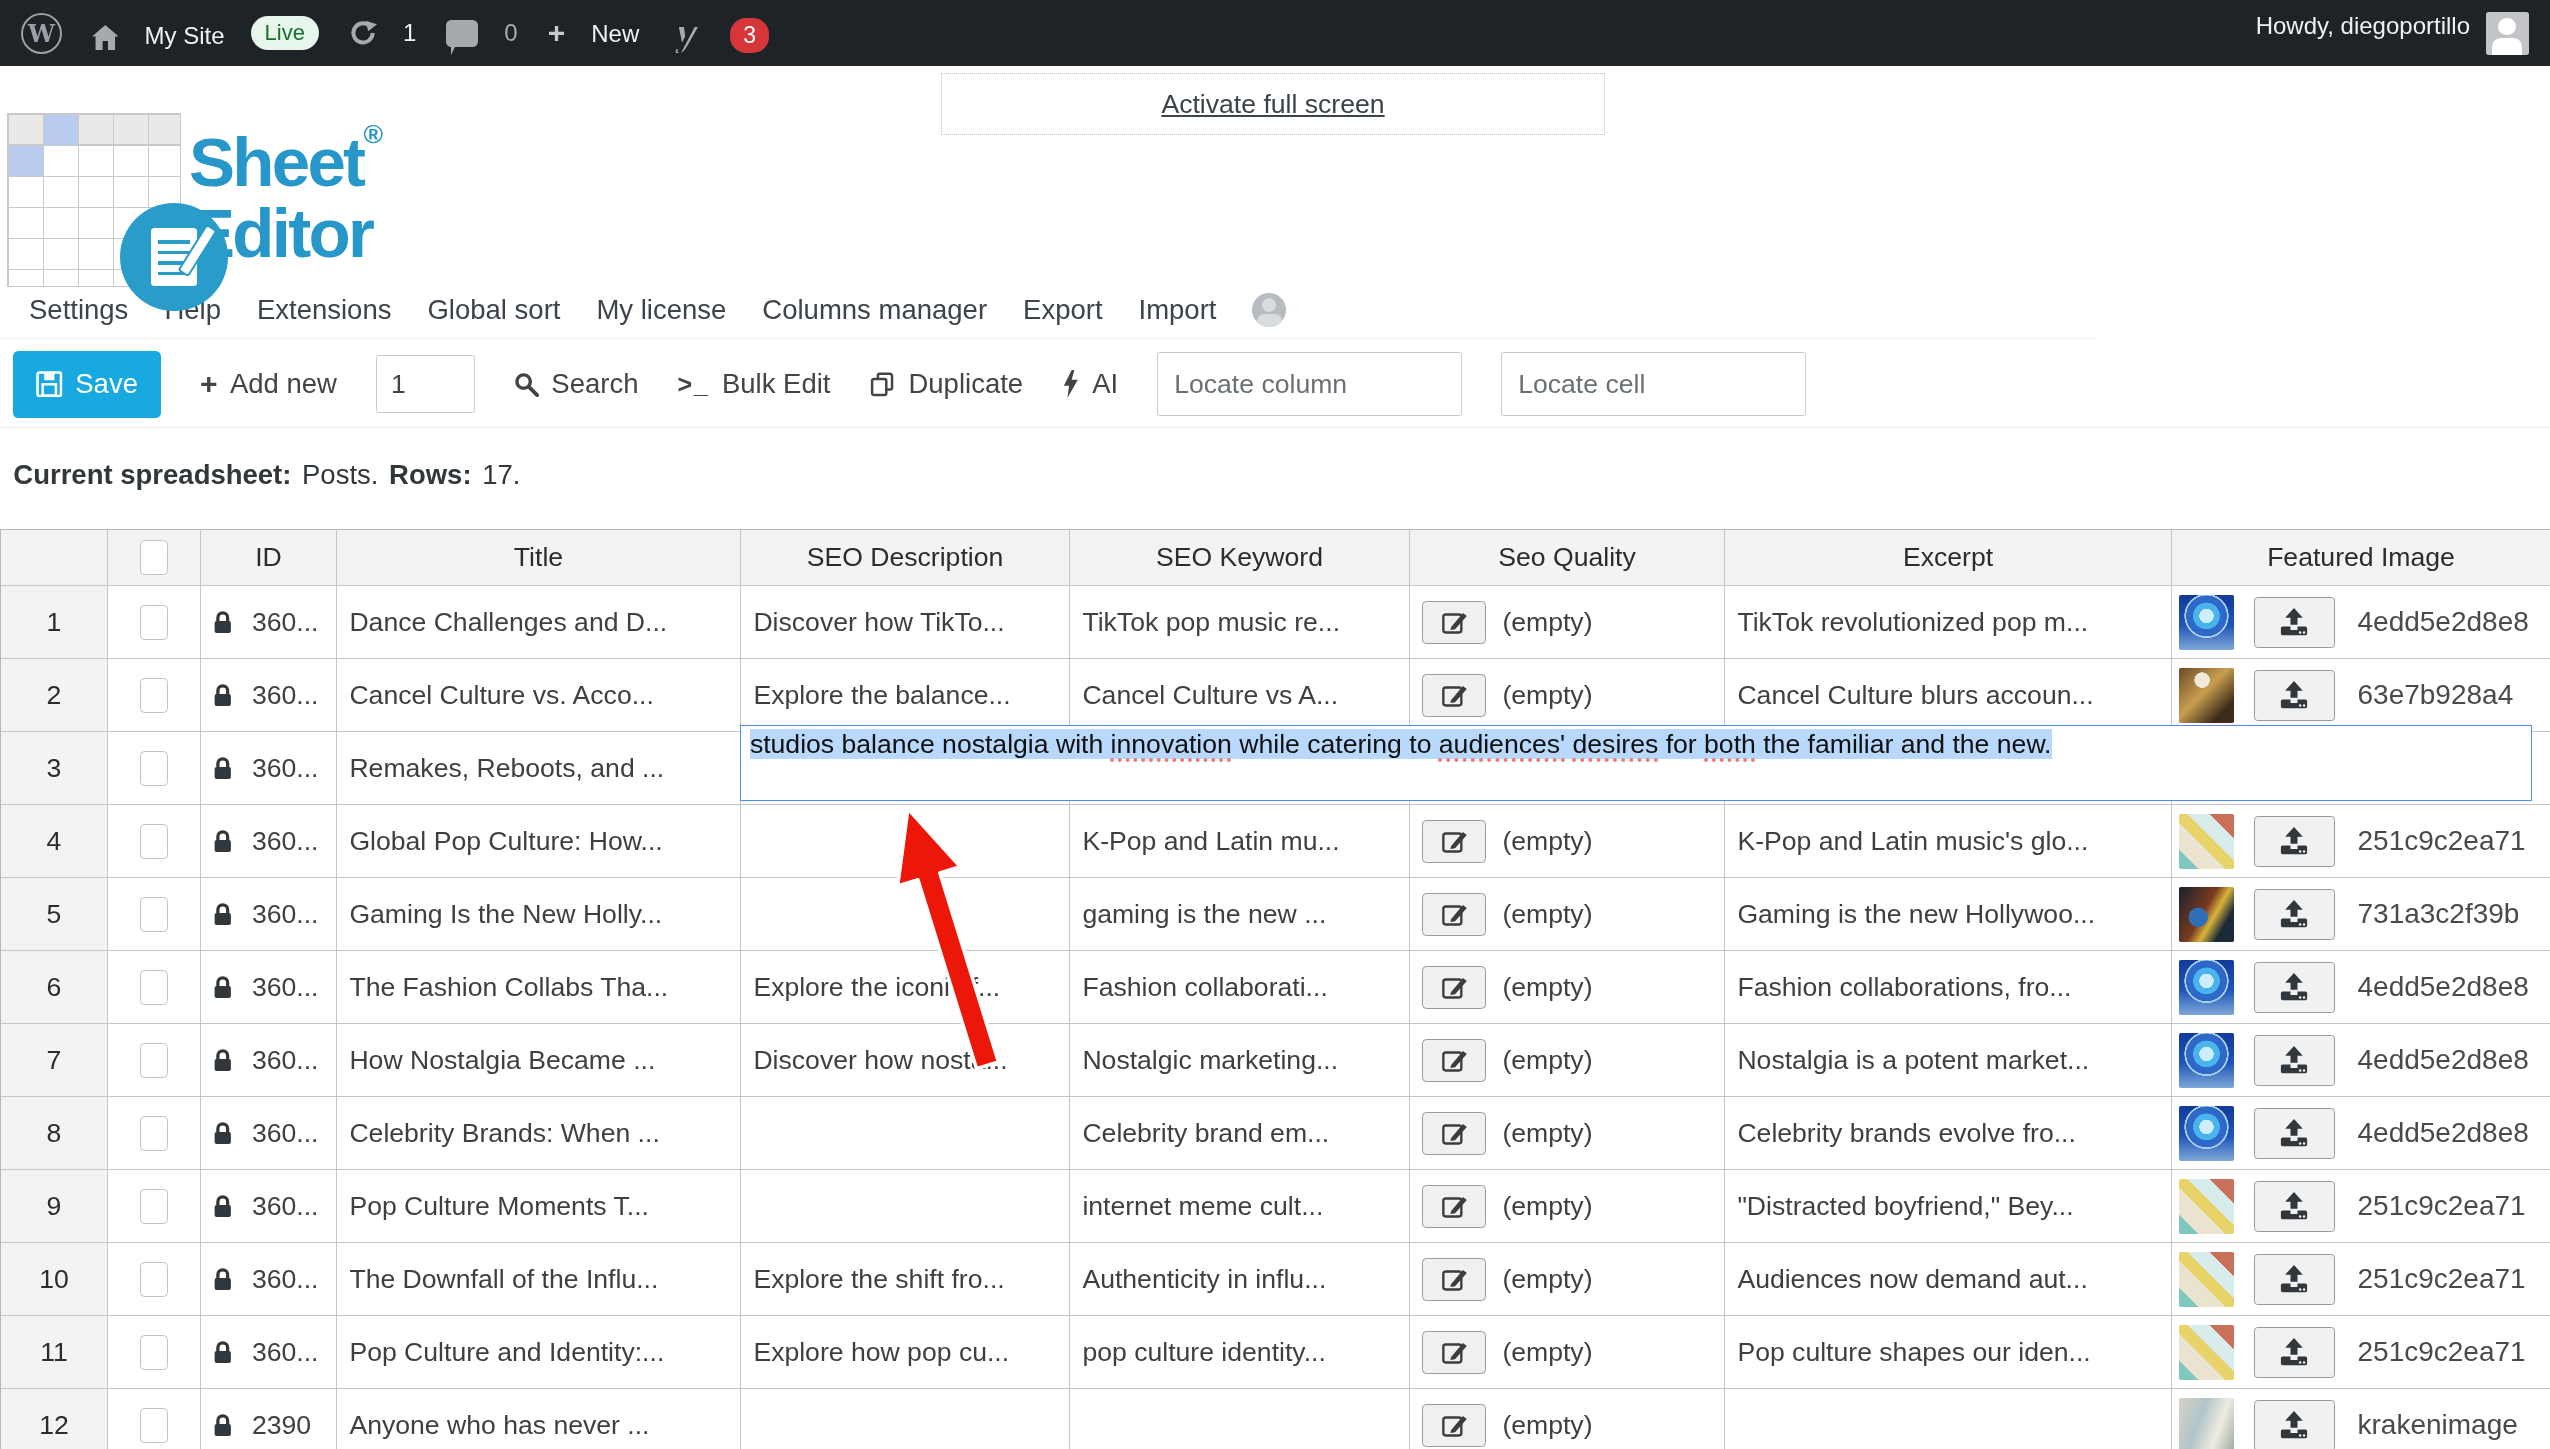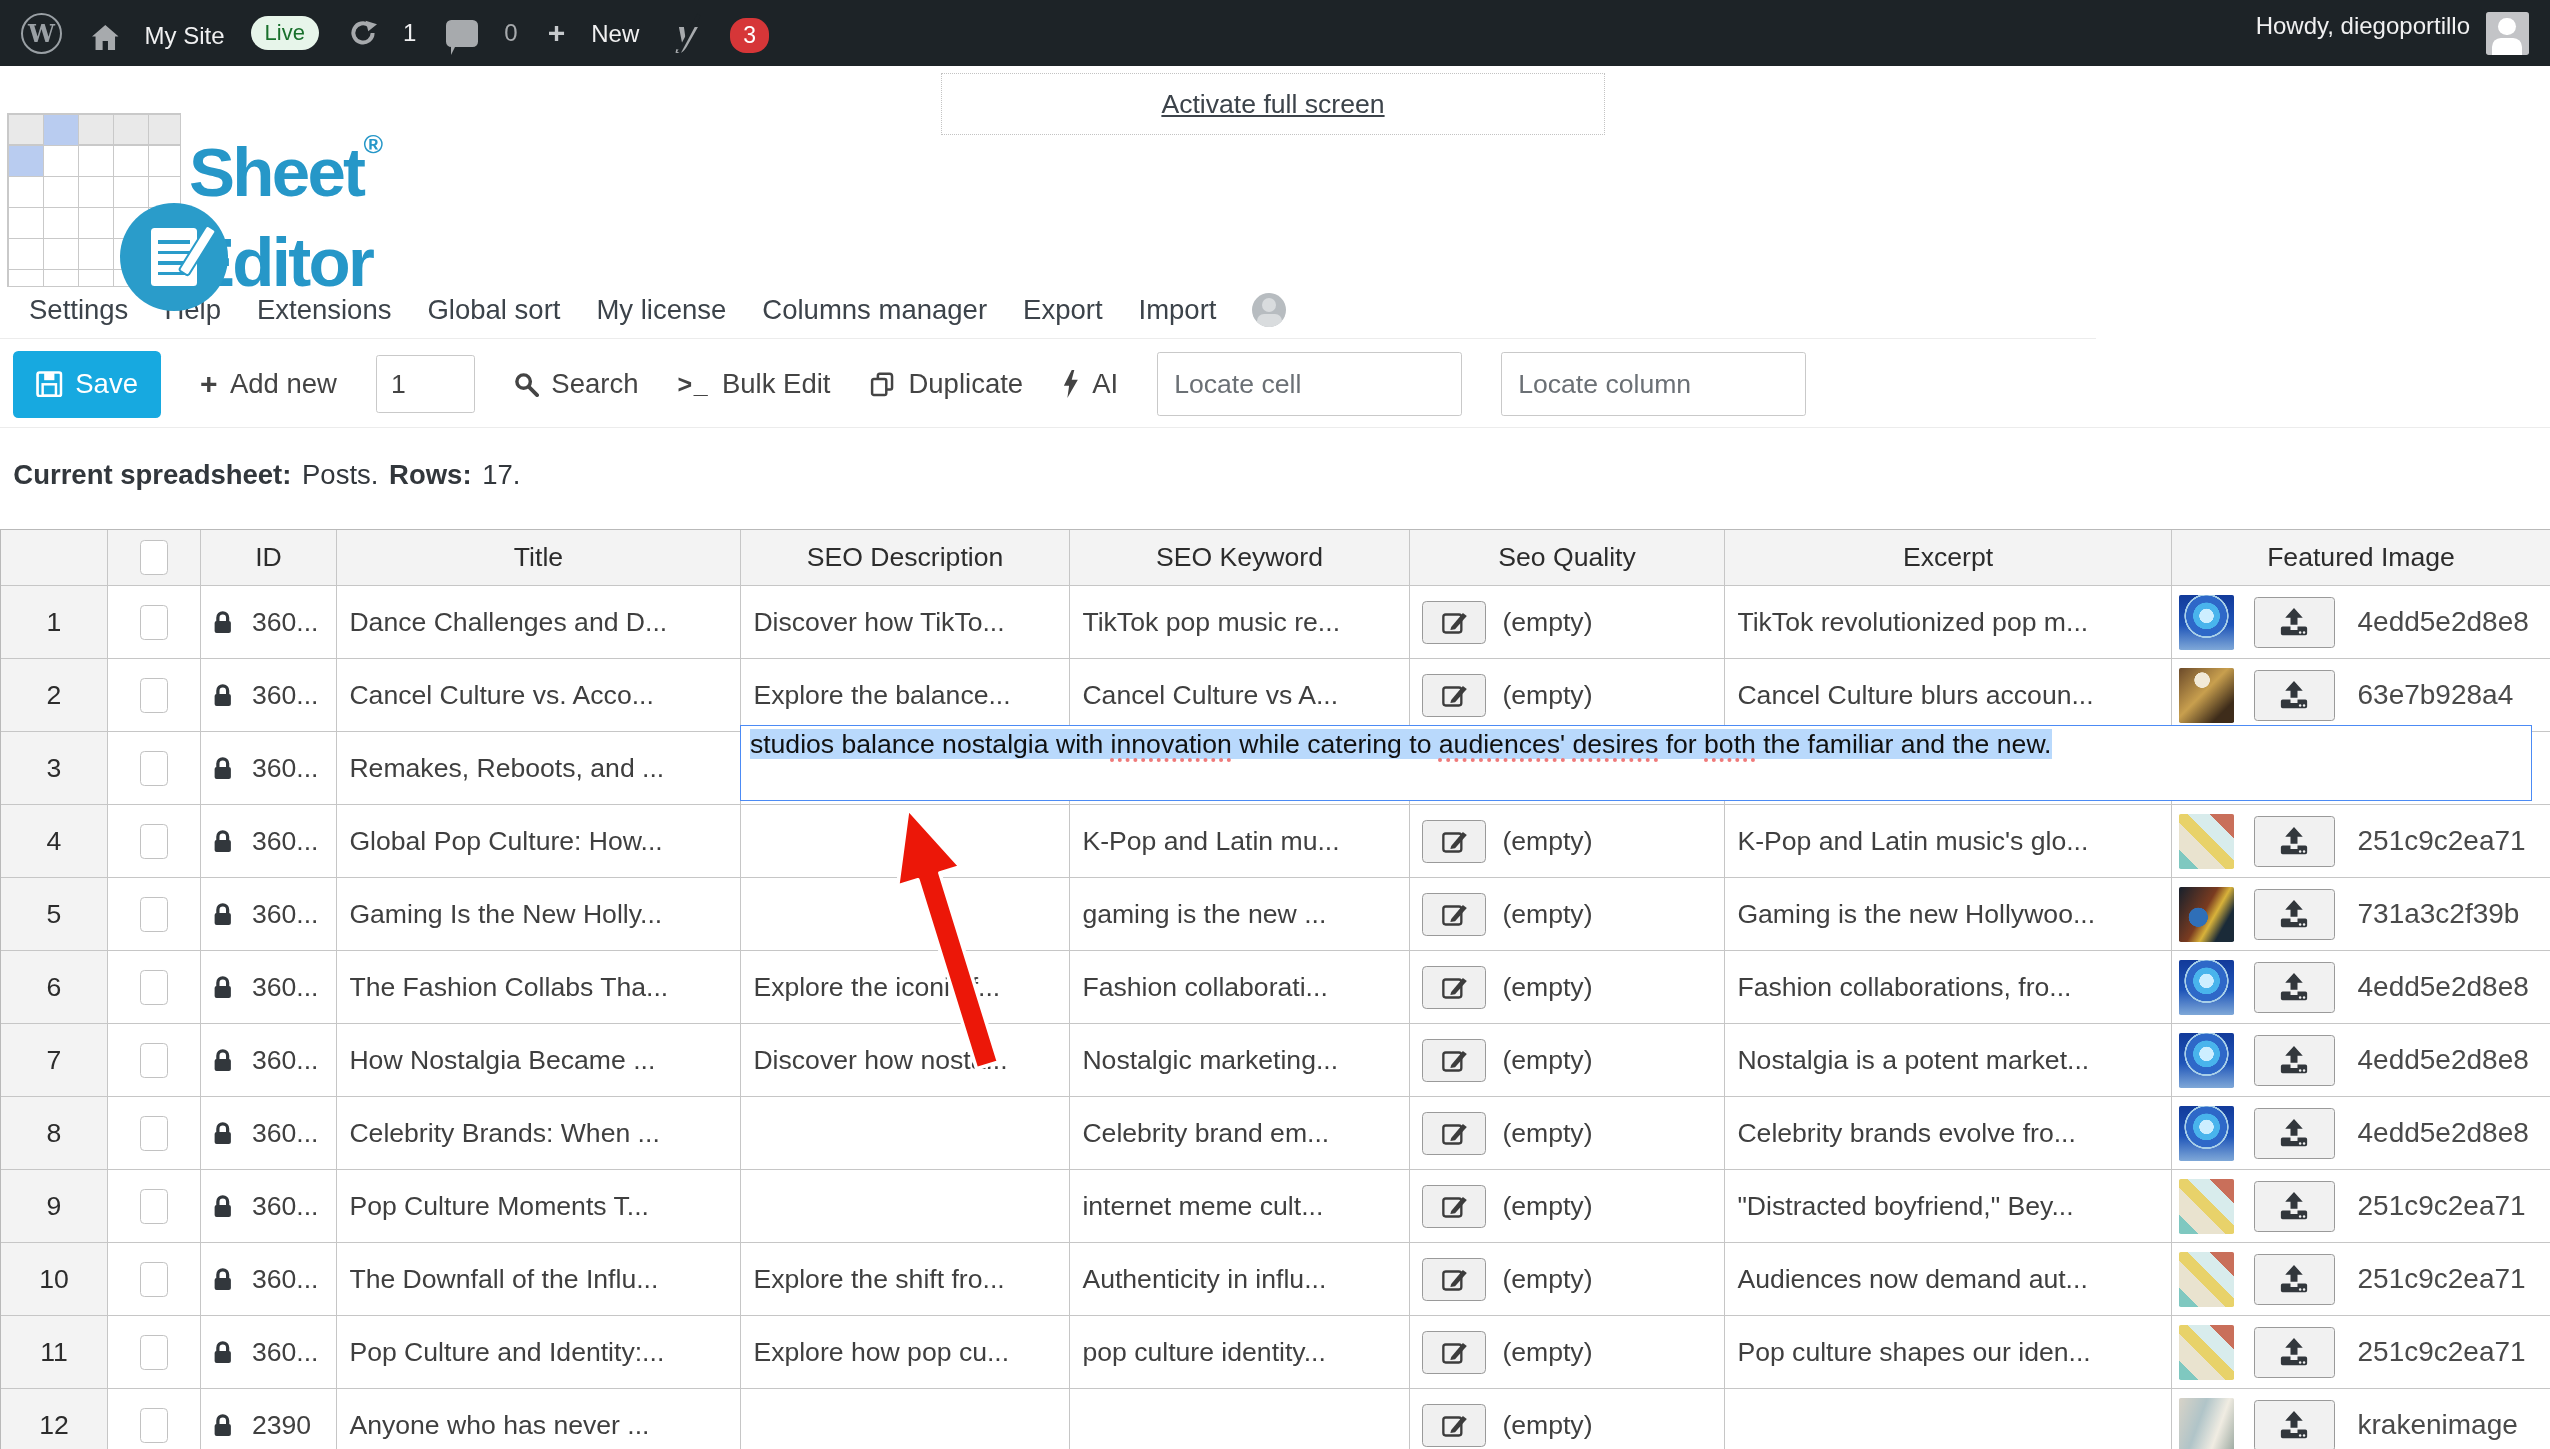--- a/index.html
+++ b/index.html
@@ -46,21 +46,21 @@
   .lgrid .bcell1{position:absolute;left:35px;top:0;width:35px;height:31px;background:#b9ccf0}
   .lgrid .bcell2{position:absolute;left:0;top:31px;width:35px;height:31px;background:#b9ccf0}
   .lbadge{position:absolute;left:113px;top:104px;width:108px;height:108px;border-radius:50%;
     background:#2a9cca;display:flex;align-items:center;justify-content:center;z-index:2}
   .ldoc{width:46px;height:58px;background:#fff;border-radius:3.5px;position:relative}
   .ldoc::before{content:"";position:absolute;left:7px;top:12.4px;width:32px;height:35px;
     background:repeating-linear-gradient(#2a9cca 0 3.5px,transparent 3.5px 10.6px)}
   .ldoc::after{content:"";position:absolute;right:-7px;top:-5.3px;width:8.9px;height:51px;background:#fff;
     border:2.7px solid #2a9cca;border-radius:3.5px;transform:rotate(32deg)}
   .ltext{position:absolute;left:182px;top:0;color:#2697c8;font-weight:700;font-size:69px;
-    line-height:90px;letter-spacing:-2.7px;white-space:nowrap}
+    line-height:71px;letter-spacing:-2.7px;white-space:nowrap}
   .ltext sup{font-size:26.6px;vertical-align:43px;letter-spacing:0}
 
   
   .pmenu{position:absolute;left:0;top:282px;width:2096px;height:57px;border-bottom:1.8px solid #ececec;
     display:flex;align-items:center;gap:36px;padding-left:29px;font-size:27.5px;color:#3c434a}
   .pmenu .mi{cursor:pointer;white-space:nowrap}
   .usercircle{width:34px;height:34px;border-radius:50%;background:#b7bcc0;position:relative;overflow:hidden}
   .usercircle::before{content:"";position:absolute;left:9.7px;top:5.3px;width:14px;height:14px;border-radius:50%;background:#d9dcde}
   .usercircle::after{content:"";position:absolute;left:4.4px;top:21px;width:25px;height:14px;border-radius:7px 7px 0 0;background:#d9dcde}
 
@@ -267,22 +267,22 @@
         <use href="#sym-duplicate"></use>
       </svg>
     <span>Duplicate</span>
   </button>
   <button class="tbtn">
     <svg class="ic" width="17.7" height="28" viewBox="0 0 20 32">
         <use href="#sym-bolt"></use>
       </svg>
     <span>AI</span>
   </button>
+  <input class="locinput" type="text" placeholder="Locate column" style="">
   <input class="locinput" type="text" placeholder="Locate cell" style="">
-  <input class="locinput" type="text" placeholder="Locate column" style="">
 </div>
 
 <div class="statusline">
   <b>Current spreadsheet:</b>
   <span>Posts.</span>
   <b>Rows:</b>
   <span>17.</span>
 </div>
 
 <div class="tbl">

